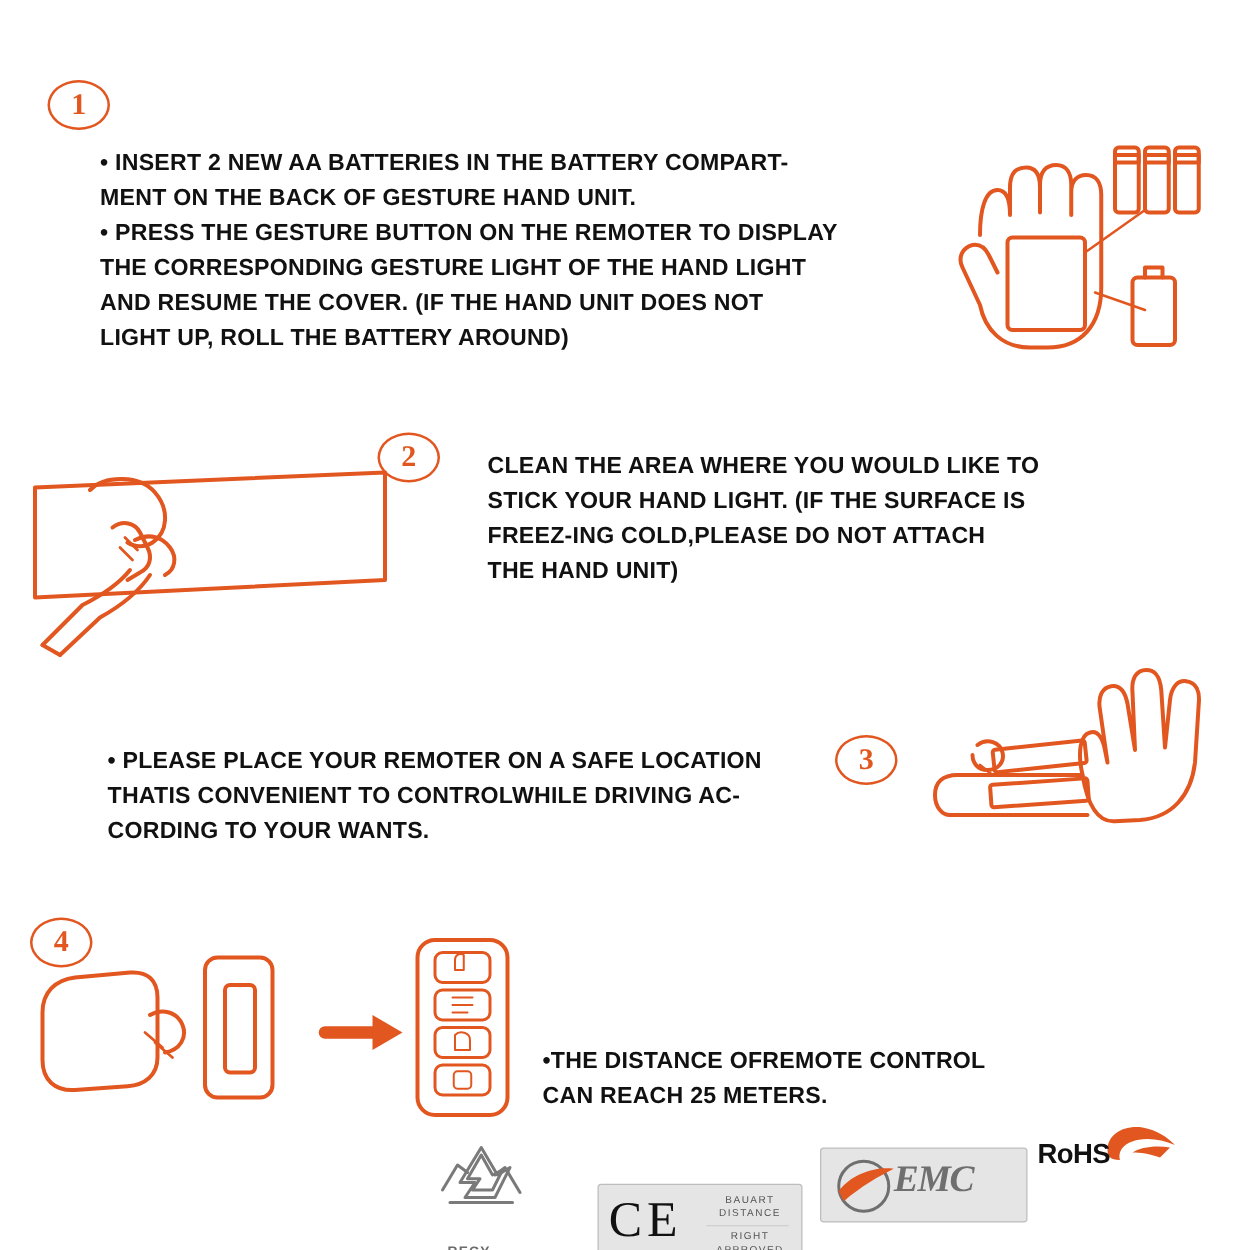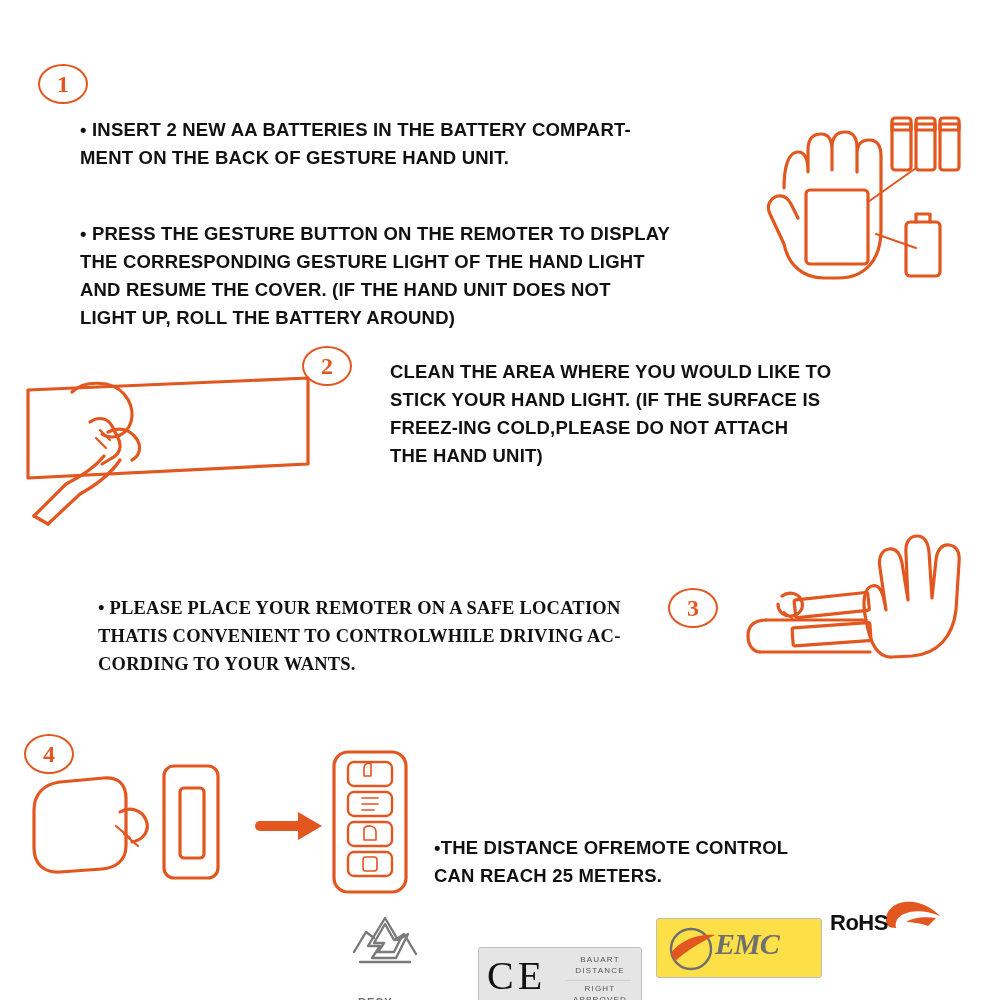--- a/index.html
+++ b/index.html
@@ -94,21 +94,21 @@
     border-top: 1px solid #cfcfcf;
   }
   .emc-box {
     position: absolute;
     left: 656px;
     top: 918px;
     width: 164px;
     height: 58px;
     border: 1.5px solid #bdbdbd;
     border-radius: 3px;
-    background: #fde047;
+    background: #e5e5e5;
     overflow: hidden;
   }
   .emc-text {
     position: absolute;
     left: 58px;
     top: 8px;
     font-size: 30px;
     font-style: italic;
     font-weight: 700;
     font-family: "Liberation Serif", serif;
@@ -129,21 +129,21 @@
 </head>
 <body>
 
 <div class="page">
 
   <div class="step-num" style="left:38px; top:64px;">1</div>
 
   <div class="txt" style="left:80px; top:116px; width:650px;">• INSERT 2 NEW AA BATTERIES IN THE BATTERY COMPART-
 MENT ON THE BACK OF GESTURE HAND UNIT.</div>
 
-  <div class="txt" style="left:80px; top:172px; width:650px;margin-top:48px;">• PRESS THE GESTURE BUTTON ON THE REMOTER TO DISPLAY
+  <div class="txt" style="left:80px; top:172px; width:650px;">• PRESS THE GESTURE BUTTON ON THE REMOTER TO DISPLAY
 THE CORRESPONDING GESTURE LIGHT OF THE HAND LIGHT
 AND RESUME THE COVER. (IF THE HAND UNIT DOES NOT
 LIGHT UP, ROLL THE BATTERY AROUND)</div>
 
   <div class="art" style="left:740px; top:110px;">
     <svg width="240" height="190" viewBox="0 0 240 190" fill="none" stroke="#E2561F" stroke-width="3.2" stroke-linecap="round" stroke-linejoin="round">
 
       <path d="M44 78 C44 58 48 42 58 42 C66 42 68 52 68 62 L68 40 C68 28 73 24 81 24 C89 24 92 30 92 40 L92 60 L92 38
                C92 27 97 22 105 22 C113 22 117 28 117 38 L117 62 L117 44 C117 34 122 30 129 30 C137 30 141 36 141 46
                L141 120 C141 150 125 168 98 168 L84 168 C62 168 48 154 44 134 L30 104 C26 96 30 88 38 86 C44 85 48 88 51 94 L58 108"></path>
@@ -184,21 +184,21 @@
   </div>
 
   <div class="step-num" style="left:302px; top:346px;">2</div>
 
   <div class="txt" style="left:366px; top:358px; width:520px;margin-left:24px;">CLEAN THE AREA WHERE YOU WOULD LIKE TO
 STICK YOUR HAND LIGHT. (IF THE SURFACE IS
 FREEZ-ING COLD,PLEASE DO NOT ATTACH
 THE HAND UNIT)</div>
 
 
-  <div class="txt" style="left:98px; top:594px; width:600px;font-family:Liberation Serif, serif;">• PLEASE PLACE YOUR REMOTER ON A SAFE LOCATION
+  <div class="txt" style="left:86px; top:594px; width:600px;">• PLEASE PLACE YOUR REMOTER ON A SAFE LOCATION
 THATIS CONVENIENT TO CONTROLWHILE DRIVING AC-
 CORDING TO YOUR WANTS.</div>
 
   <div class="step-num" style="left:668px; top:588px;">3</div>
 
   <div class="art" style="left:720px; top:524px;">
     <svg width="270" height="150" viewBox="0 0 270 150" fill="none" stroke="#E2561F" stroke-width="3.2" stroke-linecap="round" stroke-linejoin="round">
 
       <path d="M146 96 C142 78 144 64 152 62 C158 60 162 66 164 76 L166 86
                L160 44 C158 33 162 26 169 25 C176 24 180 29 182 39 L188 76

